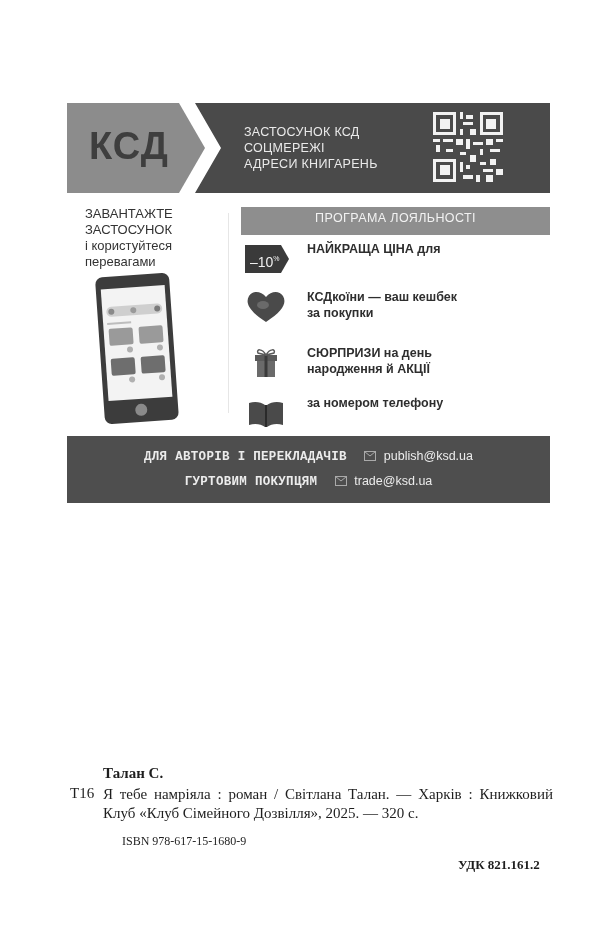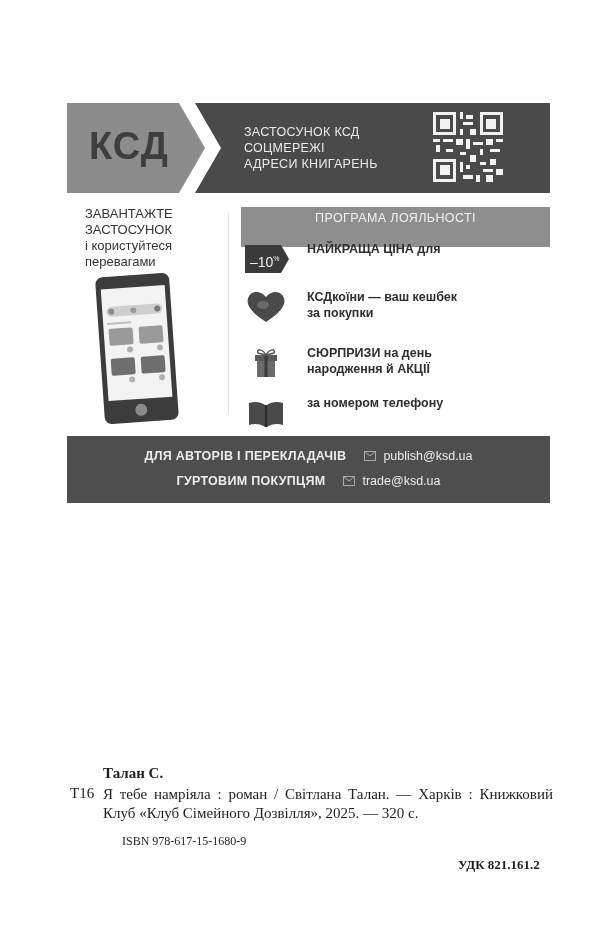--- a/index.html
+++ b/index.html
@@ -37,21 +37,21 @@
   .promo-title {
     position: absolute; left: 18px; top: 103px; font-size: 13px; font-weight: normal; line-height: 16px; color: #333;
   }
   .phone { position: absolute; left: 25px; top: 168px; width: 90px; height: 155px; }
 
   
   .vdivider { position: absolute; left: 161px; top: 110px; width: 1px; height: 200px; background: #e6e6e6; }
 
   
   .loyalty-header {
-    position: absolute; left: 174px; top: 104px; width: 309px; height: 40px; background: #8e8e8e;
+    position: absolute; left: 174px; top: 104px; width: 309px; height: 28px; background: #8e8e8e;
     color: #f2f2f2; font-size: 12.5px; text-align: center; line-height: 22px; letter-spacing: 0.4px;
   }
   .lrow { position: absolute; left: 174px; width: 309px; height: 40px; }
   .lrow .ico { position: absolute; left: 0; top: 0; width: 50px; height: 38px; }
   .lrow .txt {
     position: absolute; left: 66px; top: 2px; font-size: 12.5px; line-height: 16px; color: #2e2e2e; font-weight: bold;
   }
   .lrow .txt .light { font-weight: bold; color: #444; }
   .badge {
     position: absolute; left: 4px; top: 6px; width: 44px; height: 28px; background: #3a3a3a;
@@ -59,21 +59,21 @@
     color: #f0f0f0; font-size: 14px; line-height: 28px; text-indent: 5px;
   }
   .badge sup { font-size: 7px; }
 
   
   .bottom-bar {
     position: absolute; left: 0; top: 333px; width: 483px; height: 67px; background: #4e4e4e;
     color: #ececec; font-size: 12.5px;
   }
   .brow { position: absolute; left: 0; width: 483px; text-align: center; white-space: nowrap; }
-  .brow .label { font-weight: bold; letter-spacing: 0.3px; }
+  .brow .label { font-weight: bold; letter-spacing: 0.3px; font-family: Liberation Mono, monospace; }
   .brow .mail-ico { display: inline-block; width: 12px; height: 10px; margin: 0 4px 0 14px; vertical-align: -1px; }
 
   
   .catalog { position: absolute; left: 0; top: 0; width: 600px; font-family: "Liberation Serif", serif; color: #1e1e1e; }
   .author { position: absolute; left: 103px; top: 765px; font-size: 15px; font-weight: bold; }
   .code { position: absolute; left: 70px; top: 785px; font-size: 15px; }
   .desc { position: absolute; left: 103px; top: 785px; width: 450px; font-size: 15px; line-height: 19px; text-align: justify; }
   .isbn { position: absolute; left: 122px; top: 834px; font-size: 12px; }
   .udk { position: absolute; left: 458px; top: 857px; font-size: 13px; font-weight: bold; text-align: right; }
 </style>

